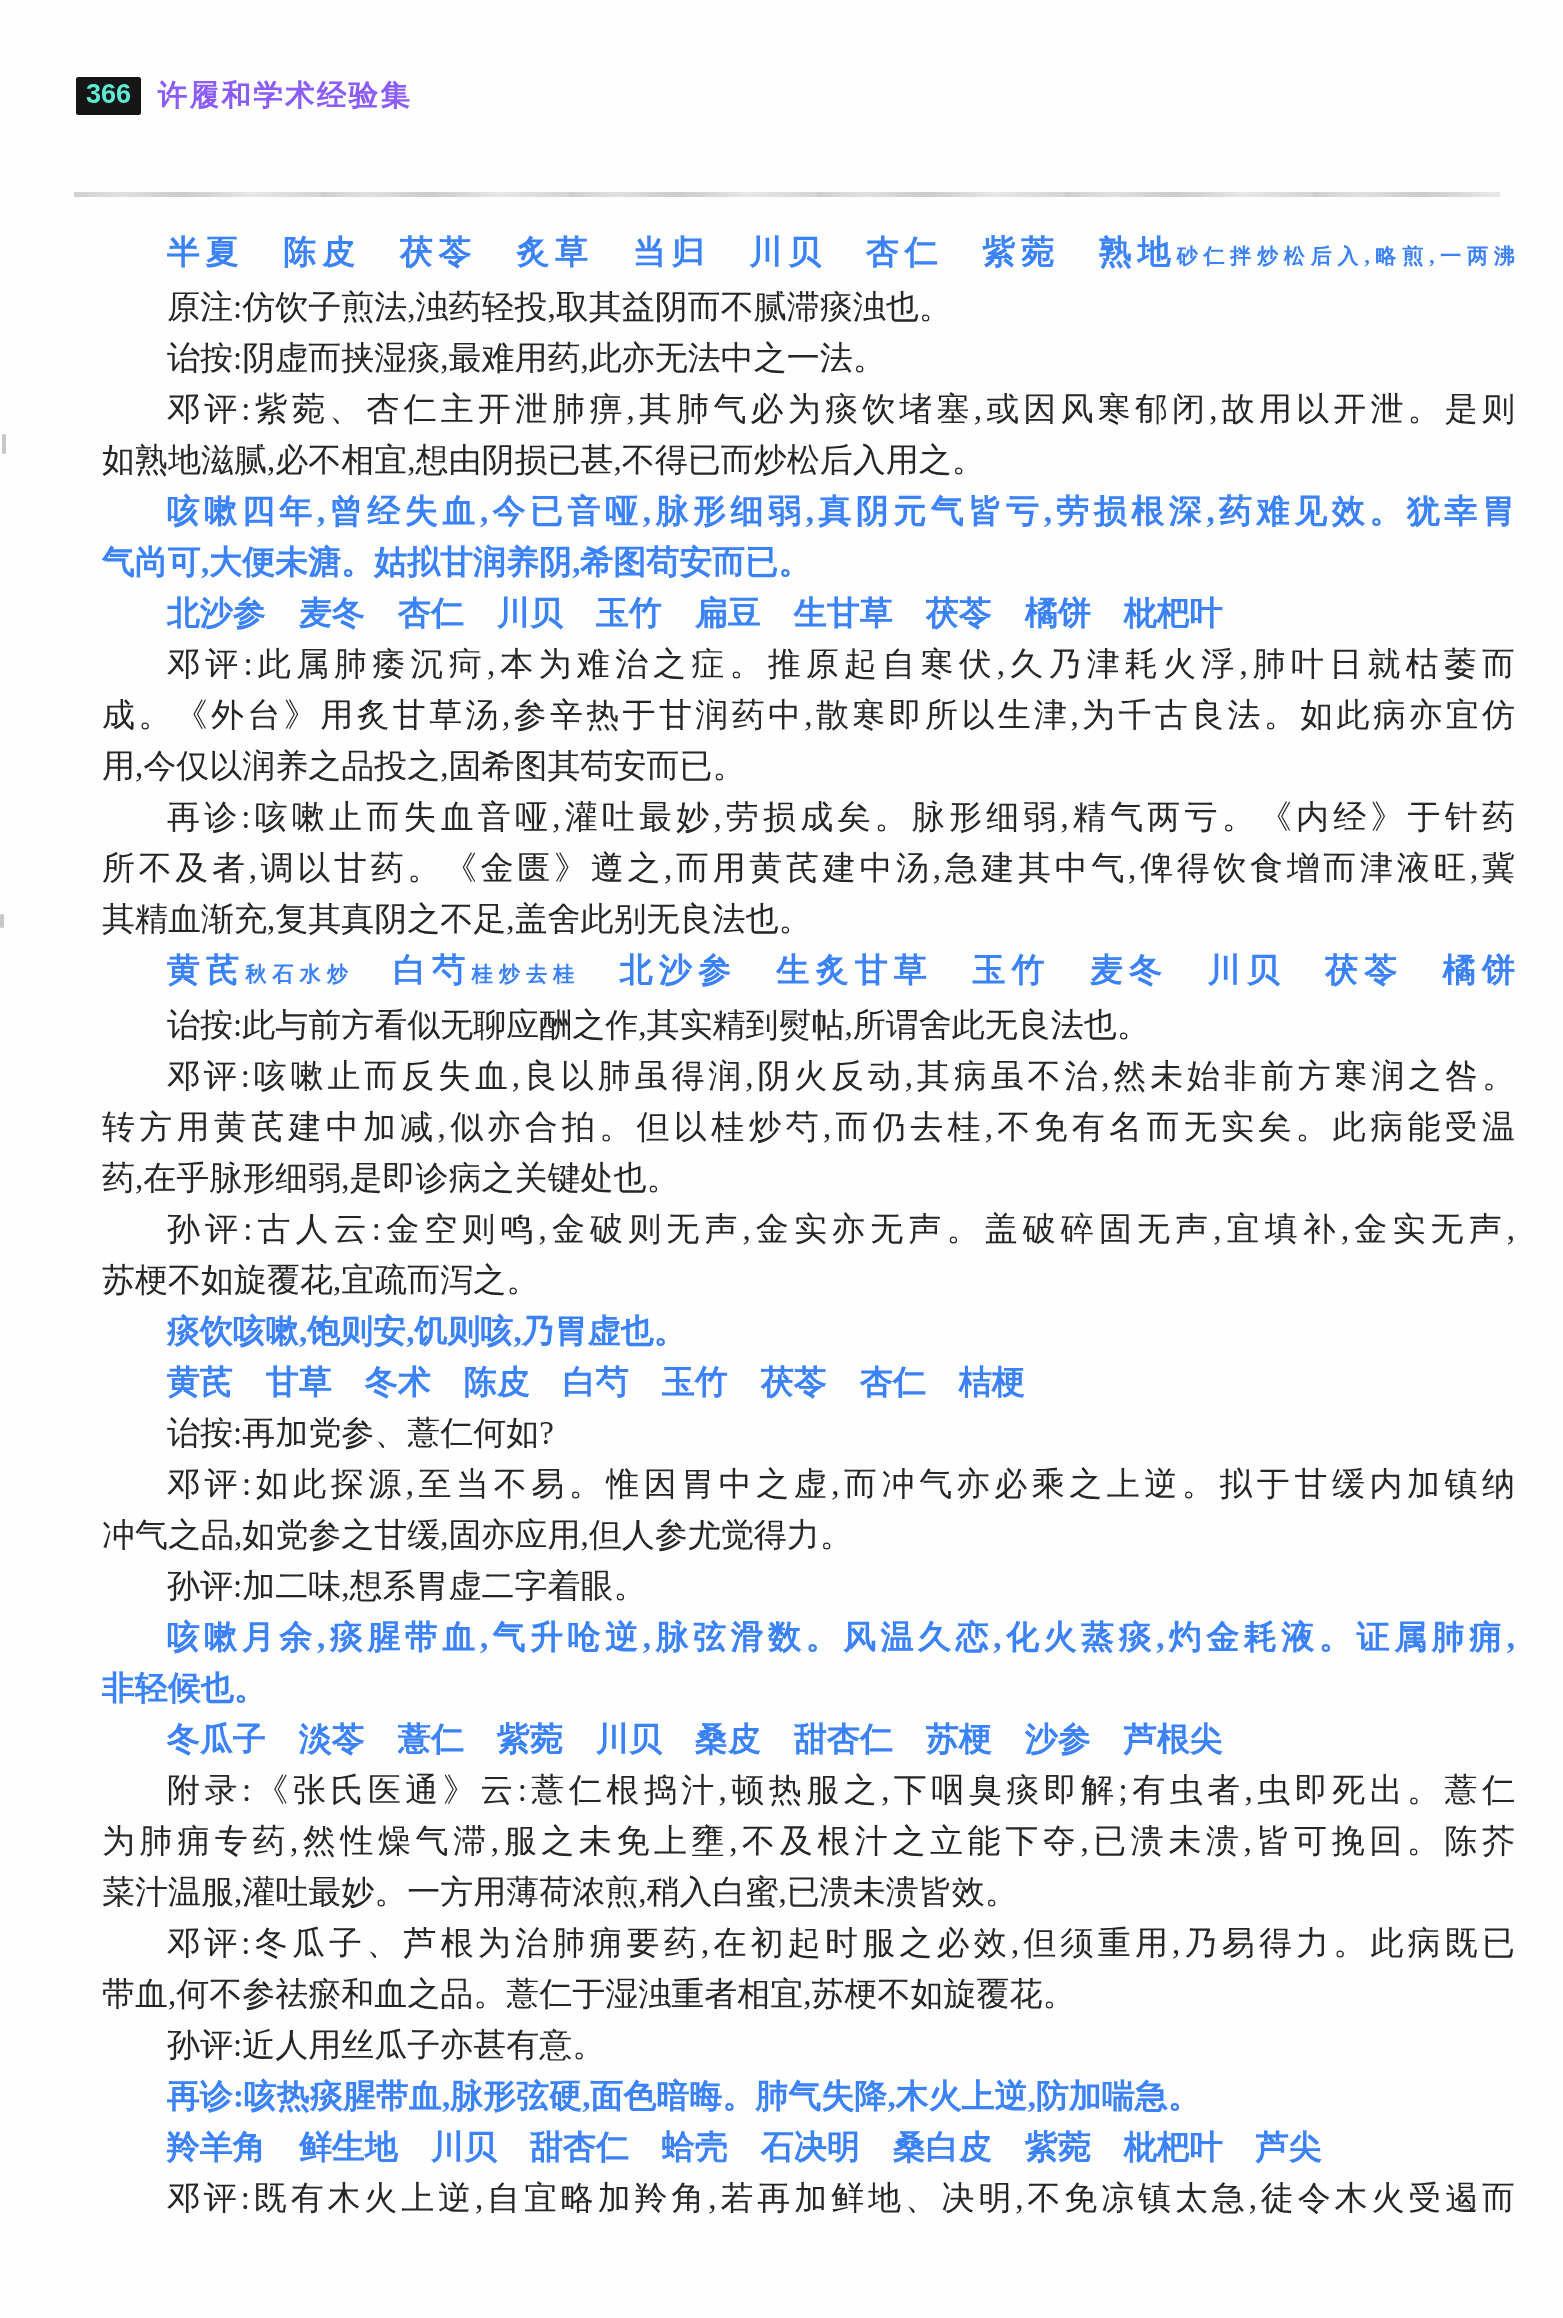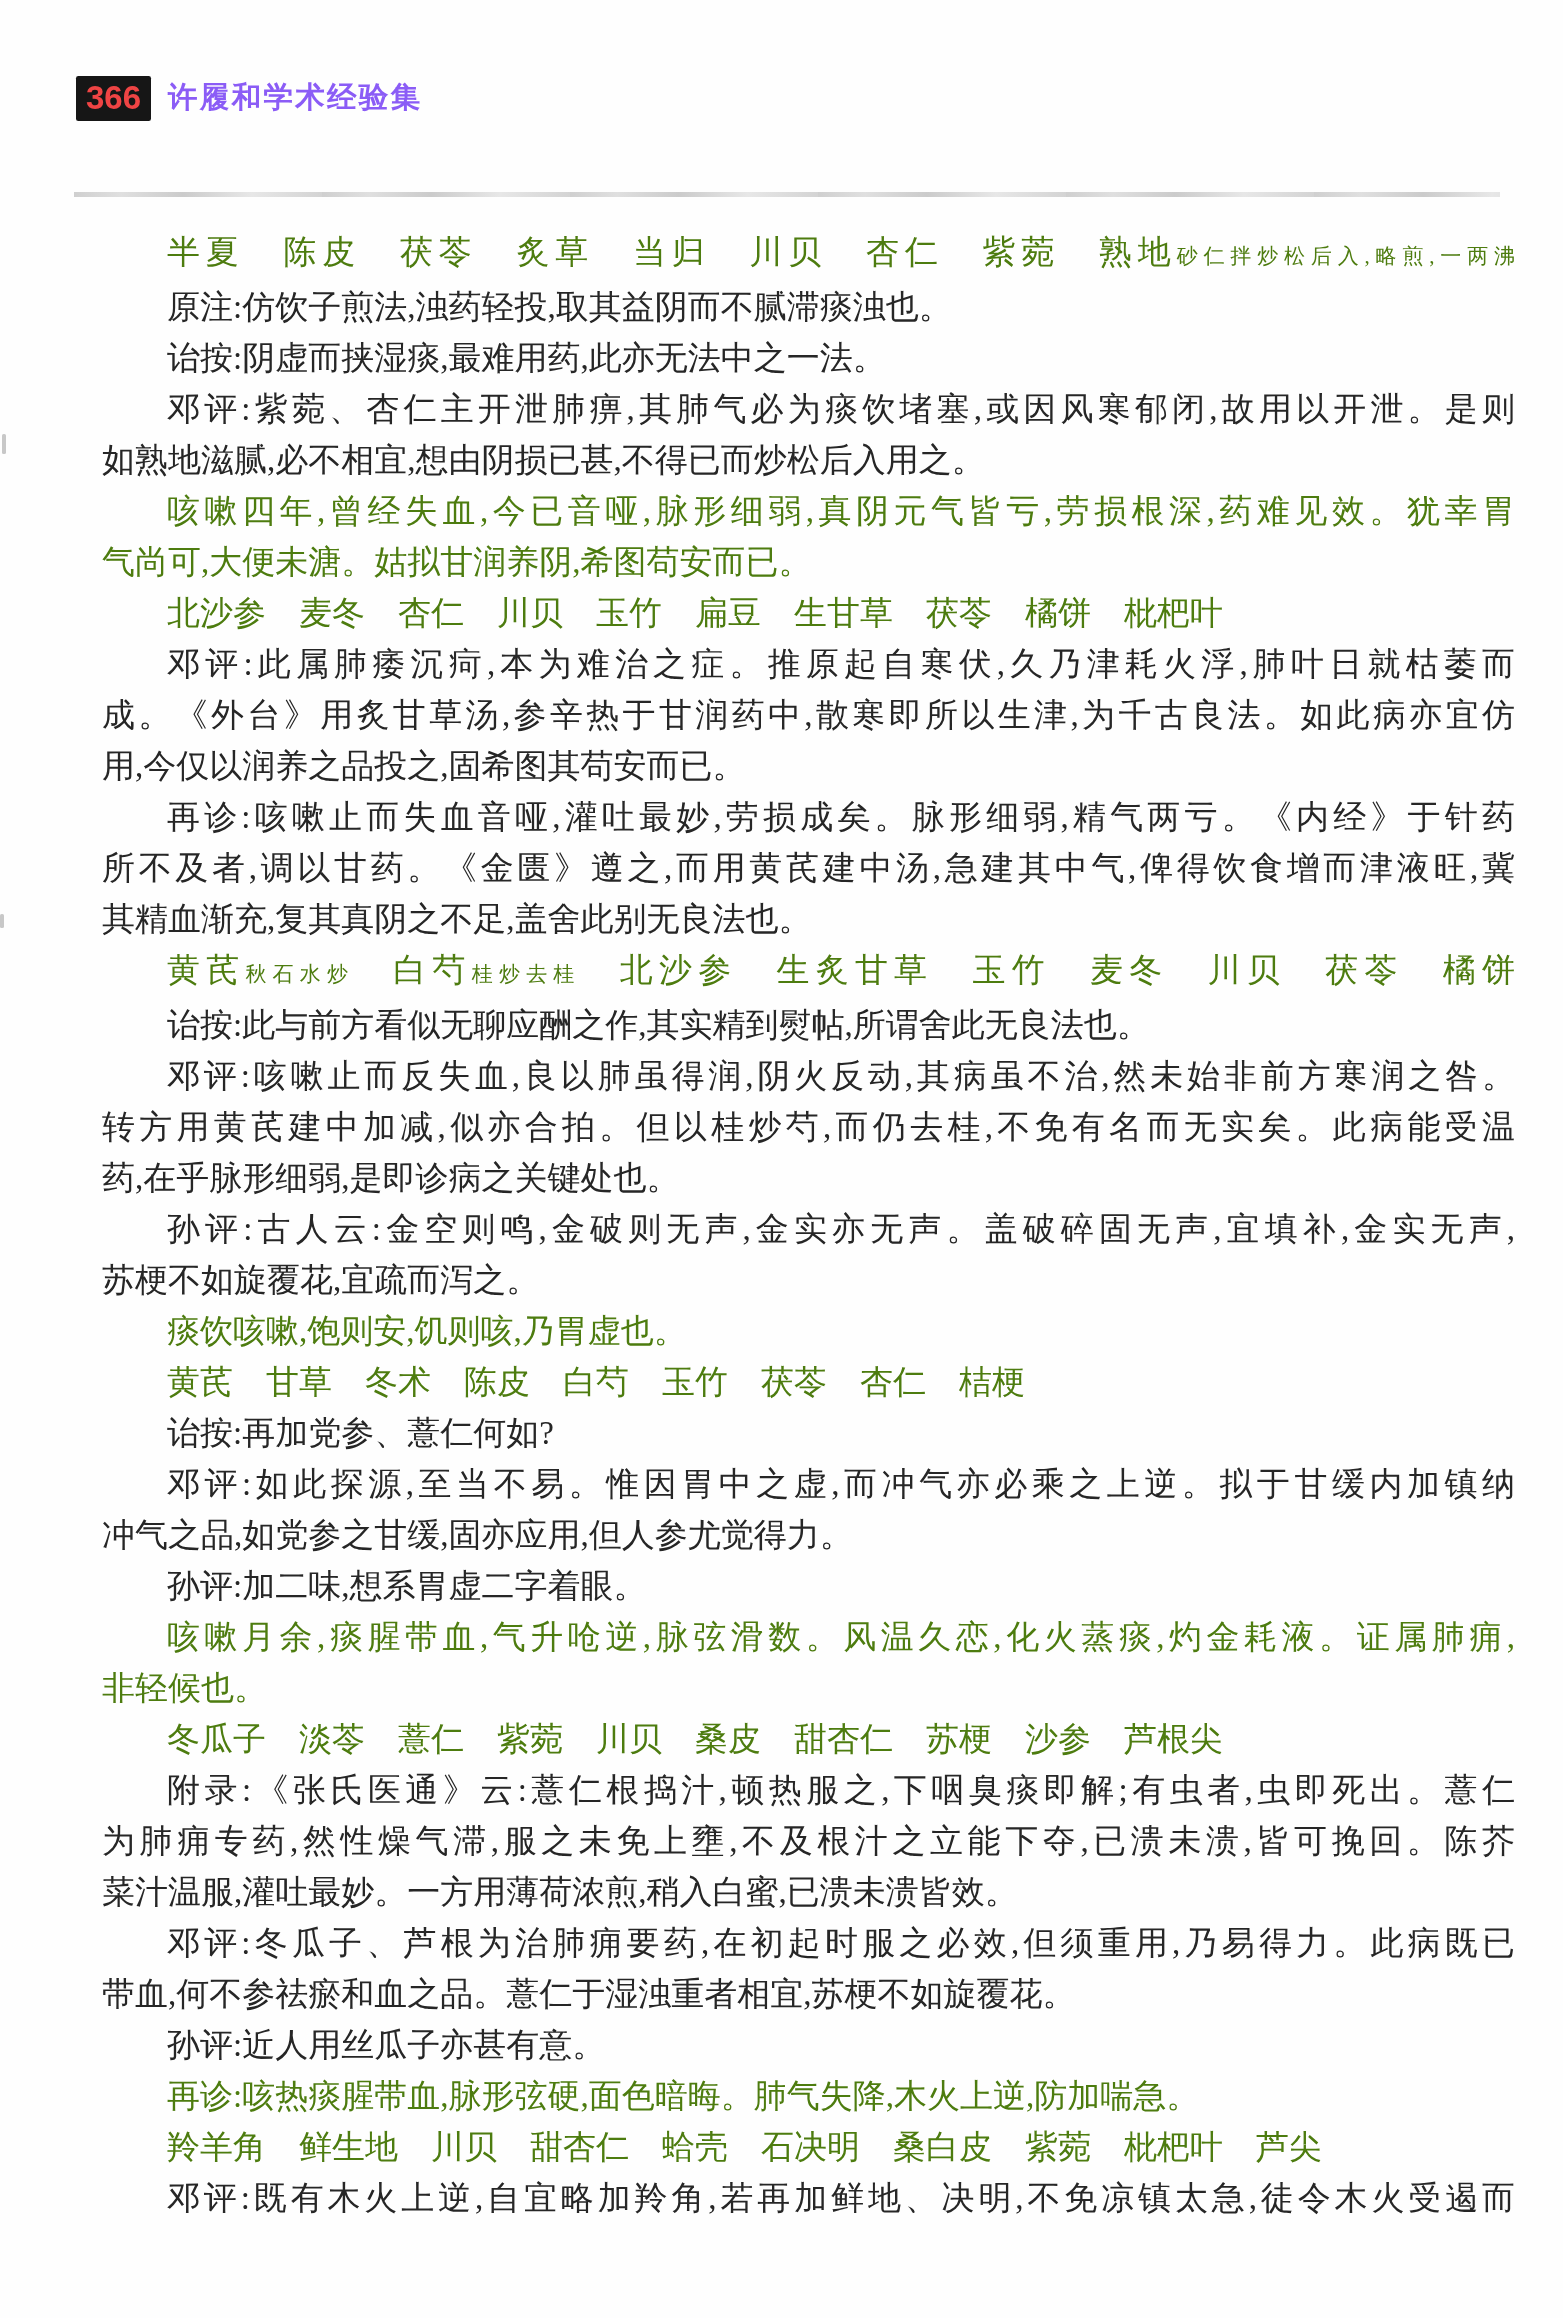--- a/index.html
+++ b/index.html
@@ -6,42 +6,42 @@
   body {
     width:1564px; height:2319px; position:relative;
     background:#fefefe; overflow:hidden;
     font-family:"Liberation Serif","DejaVu Serif",serif;
   }
   .page-header {
     position:absolute; left:76px; top:76px;
     display:flex; align-items:center; gap:17px;
   }
   .page-number-badge {
-    background:#161616; color:#ef4444;
+    background:#161616; color:#5eead4;
     font-family:"Liberation Sans","DejaVu Sans",sans-serif;
-    font-weight:bold; font-size:33px; line-height:1;
+    font-weight:bold; font-size:27px; line-height:1;
     padding:4.7px 10px 7px 10px; border-radius:2.3px;
   }
   .book-title {
     font-family:"Liberation Sans","DejaVu Sans",sans-serif;
     font-weight:bold; font-size:29.5px; color:#8b5cf6; letter-spacing:2.3px;
   }
   .header-rule {
     position:absolute; left:74px; top:192px; width:1426px; height:4.7px;
     background:repeating-linear-gradient(90deg,
       #c7c7c7 0px,#dadada 47px,#c2c2c2 109px,#e3e3e3 178px,#cccccc 248px);
     opacity:.85;
   }
   .document-body {
     position:absolute; left:102px; top:227px; width:1413px;
     font-size:33px; line-height:51px; color:#262626;
   }
   .line { min-height:51px; }
   .line.indent { padding-left:65px; }
-  .line.bold { font-weight:400; color:#4d7c0f; }
+  .line.bold { font-weight:700; color:#3b82f6; }
   .line.fill { text-align:justify; text-align-last:justify; }
   .small { font-size:21px; }
   .scan-artifact {
     position:absolute; background:#9a9a9a; opacity:.55; border-radius:1.6px;
   }
   .artifact-1 { left:1.6px; top:434px; width:4.7px; height:20px; }
   .artifact-2 { left:0px; top:914px; width:3.9px; height:14px; }
 </style>
 </head>
 <body>

